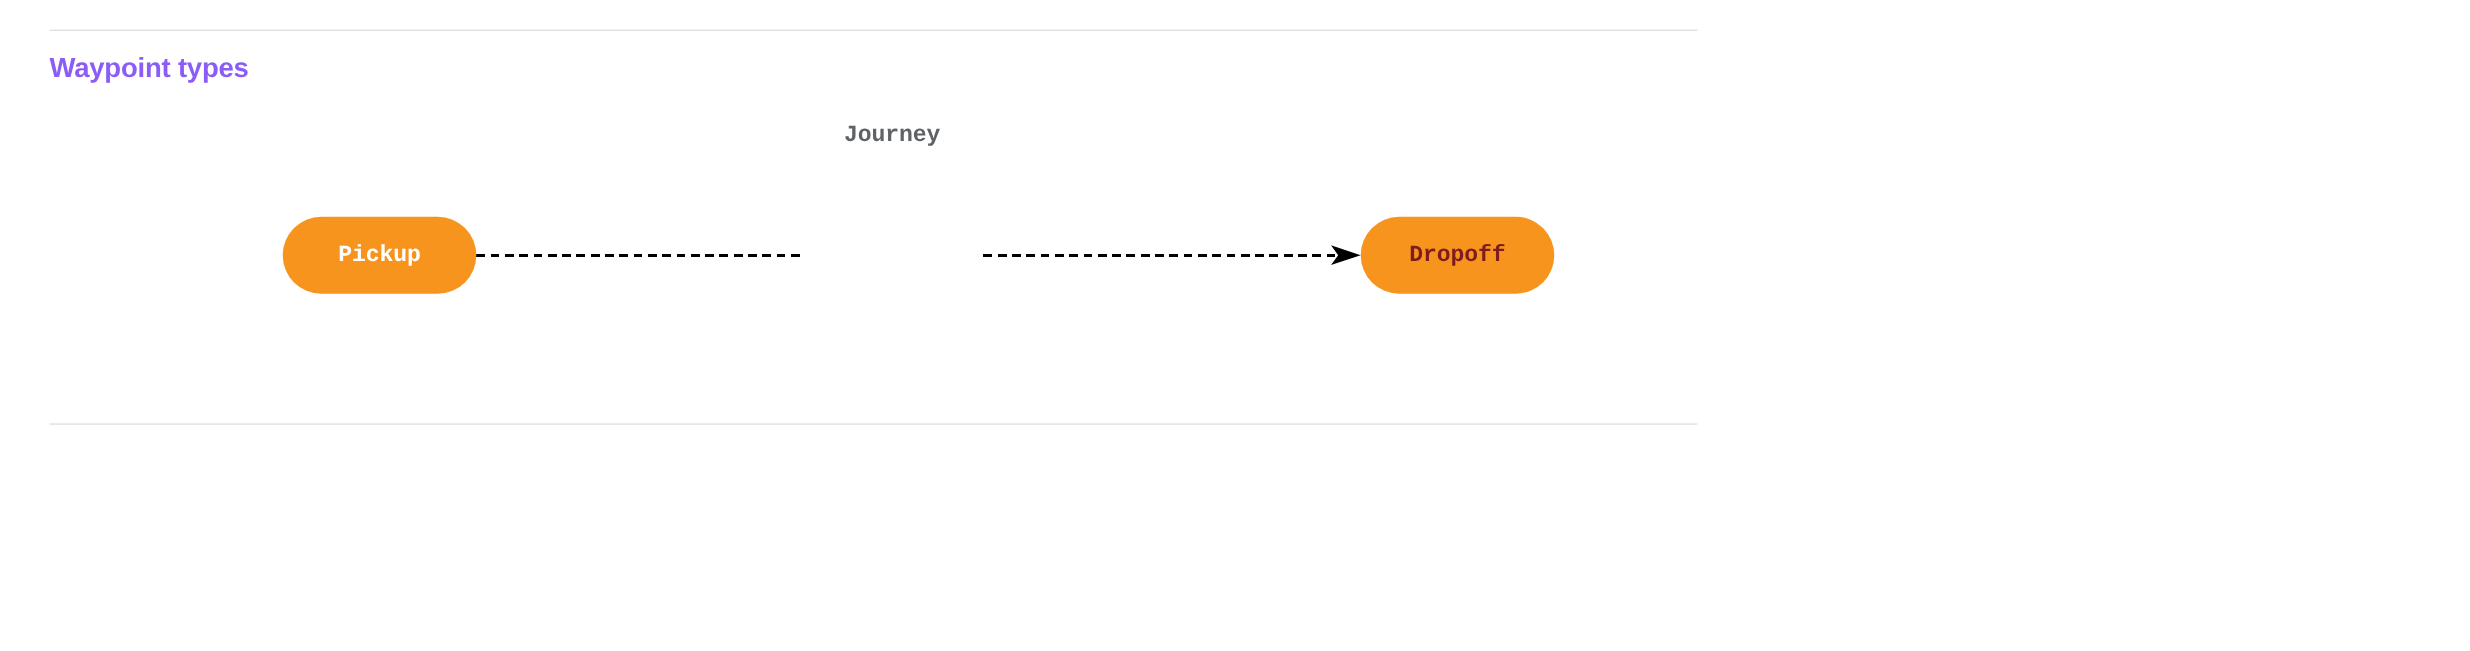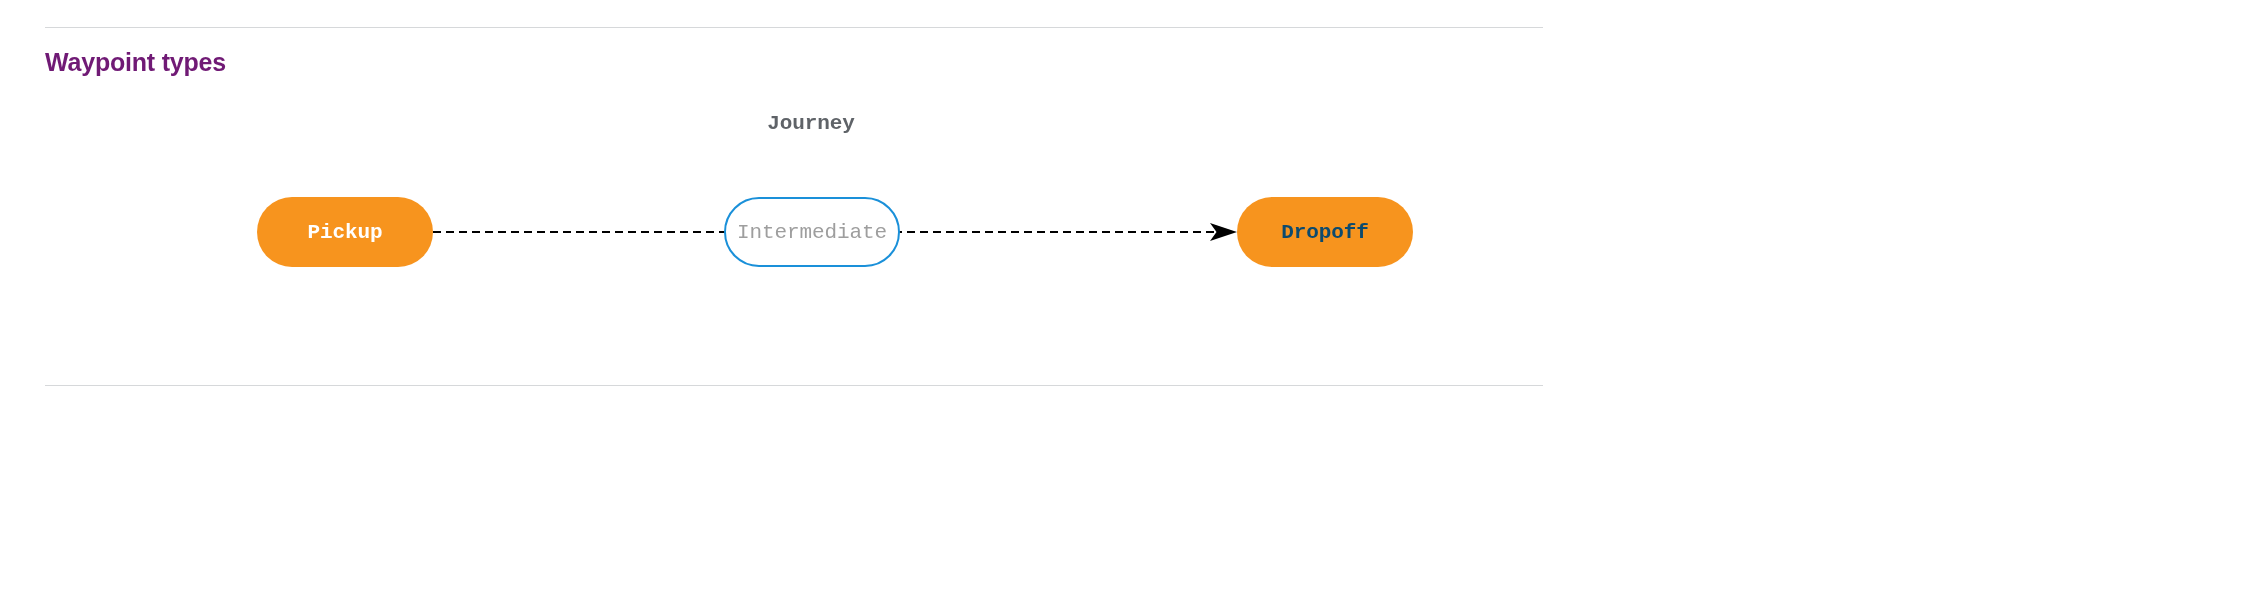--- a/index.html
+++ b/index.html
@@ -34,21 +34,21 @@
   .rule-bottom { top: 385px; }
 
   
   .section-title {
     position: absolute;
     left: 45px;
     top: 48px;
     font-size: 25px;
     font-weight: 700;
     letter-spacing: -0.2px;
-    color: #701a75;
+    color: #8b5cf6;
     white-space: nowrap;
   }
 
   
   .diagram {
     position: absolute;
     left: 16px;
     top: 96px;
     width: 2245px;
     height: 230px;
@@ -109,21 +109,21 @@
     border: 2px solid #1A90D9;
     color: #9e9e9e;
     font-weight: 400;
   }
 
   .node-dropoff {
     left: 1221px;
     top: 101px;
     width: 176px;
     background: #F7941E;
-    color: #0c4a6e;
+    color: #7f1d1d;
     font-weight: 700;
   }
 </style>
 </head>
 <body>
 
 <div class="page">
 
   <div class="rule rule-top"></div>
 
@@ -139,23 +139,20 @@
 
       <line x1="878" y1="136" x2="1207" y2="136" stroke="#000000" stroke-width="2.4" stroke-dasharray="8 5" shape-rendering="crispEdges"></line>
 
       <path d="M 1221 136 L 1194 127 L 1200.5 136 L 1194 145 Z" fill="#000000"></path>
     </svg>
 
     <div class="node node-pickup">
       <span>Pickup</span>
     </div>
 
-    <div class="node node-intermediate">
-      <span>Intermediate</span>
-    </div>
 
     <div class="node node-dropoff">
       <span>Dropoff</span>
     </div>
 
   </div>
 
   <div class="rule rule-bottom"></div>
 
 </div>

